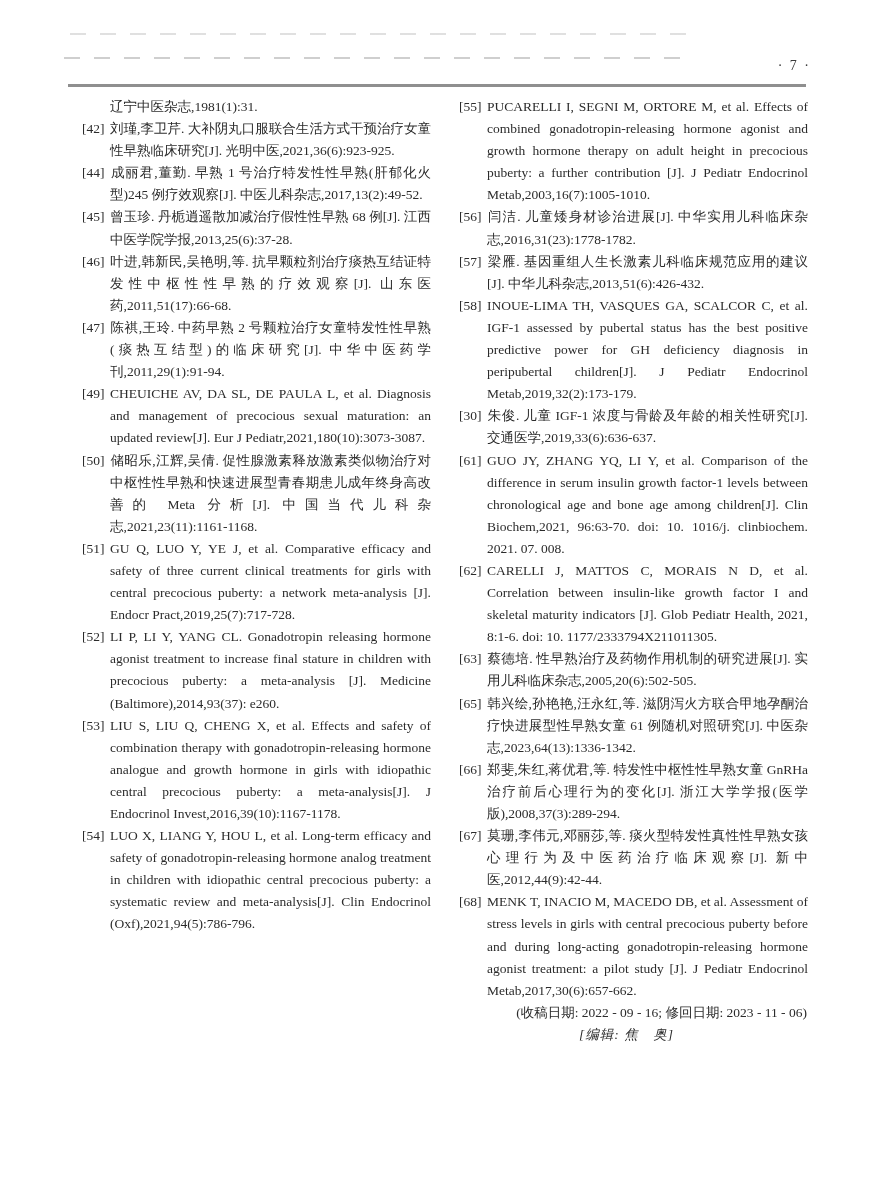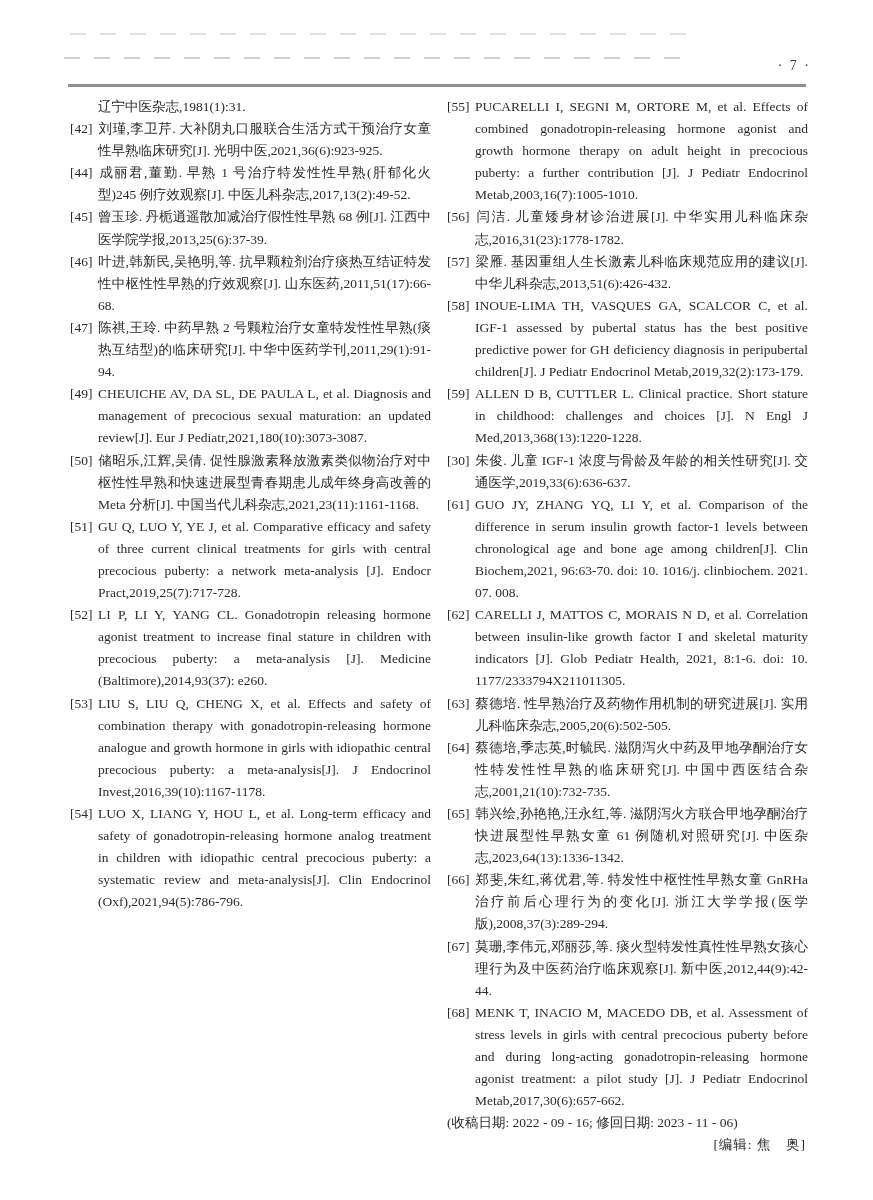--- a/index.html
+++ b/index.html
@@ -48,70 +48,71 @@
   .col {
     width: 361px;
     font-size: 13.5px;
     line-height: 22.1px;
     text-align: justify;
     color: #2b2b2b;
   }
   .ref {
     padding-left: 28px;
     text-indent: -28px;
+    margin-left: 12px;
   }
   .ref-label {
     display: inline-block;
     width: 28px;
     text-indent: 0;
   }
   .footer-dates {
+    text-align: right;
     padding-right: 1px;
   }
   .footer-editor {
-    text-align: right;
+    text-align: center;
+    font-style: italic;
     padding-right: 2px;
     letter-spacing: 1px;
   }
 </style>
 </head>
 <body>
 
 <div class="page">
   <div class="scan-artifact artifact-1"></div>
   <div class="scan-artifact artifact-2"></div>
   <div class="page-number">· 7 ·</div>
   <div class="header-rule"></div>
 
   <div class="content">
     <div class="col" id="col-left">
         <div class="ref"><span class="ref-label"></span><span class="ref-text">辽宁中医杂志,1981(1):31.</span></div>
         <div class="ref"><span class="ref-label">[42]</span><span class="ref-text">刘瑾,李卫芹. 大补阴丸口服联合生活方式干预治疗女童性早熟临床研究[J]. 光明中医,2021,36(6):923-925.</span></div>
         <div class="ref"><span class="ref-label">[44]</span><span class="ref-text">成丽君,董勤. 早熟 1 号治疗特发性性早熟(肝郁化火型)245 例疗效观察[J]. 中医儿科杂志,2017,13(2):49-52.</span></div>
-        <div class="ref"><span class="ref-label">[45]</span><span class="ref-text">曾玉珍. 丹栀逍遥散加减治疗假性性早熟 68 例[J]. 江西中医学院学报,2013,25(6):37-39.</span></div>
+        <div class="ref"><span class="ref-label">[45]</span><span class="ref-text">曾玉珍. 丹栀逍遥散加减治疗假性性早熟 68 例[J]. 江西中医学院学报,2013,25(6):37-28.</span></div>
         <div class="ref"><span class="ref-label">[46]</span><span class="ref-text">叶进,韩新民,吴艳明,等. 抗早颗粒剂治疗痰热互结证特发性中枢性性早熟的疗效观察[J]. 山东医药,2011,51(17):66-68.</span></div>
         <div class="ref"><span class="ref-label">[47]</span><span class="ref-text">陈祺,王玲. 中药早熟 2 号颗粒治疗女童特发性性早熟(痰热互结型)的临床研究[J]. 中华中医药学刊,2011,29(1):91-94.</span></div>
         <div class="ref"><span class="ref-label">[49]</span><span class="ref-text">CHEUICHE AV, DA SL, DE PAULA L, et al. Diagnosis and management of precocious sexual maturation: an updated review[J]. Eur J Pediatr,2021,180(10):3073-3087.</span></div>
         <div class="ref"><span class="ref-label">[50]</span><span class="ref-text">储昭乐,江辉,吴倩. 促性腺激素释放激素类似物治疗对中枢性性早熟和快速进展型青春期患儿成年终身高改善的 Meta 分析[J]. 中国当代儿科杂志,2021,23(11):1161-1168.</span></div>
         <div class="ref"><span class="ref-label">[51]</span><span class="ref-text">GU Q, LUO Y, YE J, et al. Comparative efficacy and safety of three current clinical treatments for girls with central precocious puberty: a network meta-analysis [J]. Endocr Pract,2019,25(7):717-728.</span></div>
         <div class="ref"><span class="ref-label">[52]</span><span class="ref-text">LI P, LI Y, YANG CL. Gonadotropin releasing hormone agonist treatment to increase final stature in children with precocious puberty: a meta-analysis [J]. Medicine (Baltimore),2014,93(37): e260.</span></div>
         <div class="ref"><span class="ref-label">[53]</span><span class="ref-text">LIU S, LIU Q, CHENG X, et al. Effects and safety of combination therapy with gonadotropin-releasing hormone analogue and growth hormone in girls with idiopathic central precocious puberty: a meta-analysis[J]. J Endocrinol Invest,2016,39(10):1167-1178.</span></div>
         <div class="ref"><span class="ref-label">[54]</span><span class="ref-text">LUO X, LIANG Y, HOU L, et al. Long-term efficacy and safety of gonadotropin-releasing hormone analog treatment in children with idiopathic central precocious puberty: a systematic review and meta-analysis[J]. Clin Endocrinol (Oxf),2021,94(5):786-796.</span></div>
       </div>
     <div class="col" id="col-right">
         <div class="ref"><span class="ref-label">[55]</span><span class="ref-text">PUCARELLI I, SEGNI M, ORTORE M, et al. Effects of combined gonadotropin-releasing hormone agonist and growth hormone therapy on adult height in precocious puberty: a further contribution [J]. J Pediatr Endocrinol Metab,2003,16(7):1005-1010.</span></div>
         <div class="ref"><span class="ref-label">[56]</span><span class="ref-text">闫洁. 儿童矮身材诊治进展[J]. 中华实用儿科临床杂志,2016,31(23):1778-1782.</span></div>
         <div class="ref"><span class="ref-label">[57]</span><span class="ref-text">梁雁. 基因重组人生长激素儿科临床规范应用的建议[J]. 中华儿科杂志,2013,51(6):426-432.</span></div>
         <div class="ref"><span class="ref-label">[58]</span><span class="ref-text">INOUE-LIMA TH, VASQUES GA, SCALCOR C, et al. IGF-1 assessed by pubertal status has the best positive predictive power for GH deficiency diagnosis in peripubertal children[J]. J Pediatr Endocrinol Metab,2019,32(2):173-179.</span></div>
-        <div class="ref"><span class="ref-label">[59]</span><span class="ref-text">ALLEN D B, CUTTLER L. Clinical practice. Short stature in childhood: challenges and choices [J]. N Engl J Med,2013,368(13):1220-1228.</span></div>
         <div class="ref"><span class="ref-label">[30]</span><span class="ref-text">朱俊. 儿童 IGF-1 浓度与骨龄及年龄的相关性研究[J]. 交通医学,2019,33(6):636-637.</span></div>
         <div class="ref"><span class="ref-label">[61]</span><span class="ref-text">GUO JY, ZHANG YQ, LI Y, et al. Comparison of the difference in serum insulin growth factor-1 levels between chronological age and bone age among children[J]. Clin Biochem,2021, 96:63-70. doi: 10. 1016/j. clinbiochem. 2021. 07. 008.</span></div>
         <div class="ref"><span class="ref-label">[62]</span><span class="ref-text">CARELLI J, MATTOS C, MORAIS N D, et al. Correlation between insulin-like growth factor I and skeletal maturity indicators [J]. Glob Pediatr Health, 2021, 8:1-6. doi: 10. 1177/2333794X211011305.</span></div>
         <div class="ref"><span class="ref-label">[63]</span><span class="ref-text">蔡德培. 性早熟治疗及药物作用机制的研究进展[J]. 实用儿科临床杂志,2005,20(6):502-505.</span></div>
-        <div class="ref"><span class="ref-label">[64]</span><span class="ref-text">蔡德培,季志英,时毓民. 滋阴泻火中药及甲地孕酮治疗女性特发性性早熟的临床研究[J]. 中国中西医结合杂志,2001,21(10):732-735.</span></div>
         <div class="ref"><span class="ref-label">[65]</span><span class="ref-text">韩兴绘,孙艳艳,汪永红,等. 滋阴泻火方联合甲地孕酮治疗快进展型性早熟女童 61 例随机对照研究[J]. 中医杂志,2023,64(13):1336-1342.</span></div>
         <div class="ref"><span class="ref-label">[66]</span><span class="ref-text">郑斐,朱红,蒋优君,等. 特发性中枢性性早熟女童 GnRHa 治疗前后心理行为的变化[J]. 浙江大学学报(医学版),2008,37(3):289-294.</span></div>
         <div class="ref"><span class="ref-label">[67]</span><span class="ref-text">莫珊,李伟元,邓丽莎,等. 痰火型特发性真性性早熟女孩心理行为及中医药治疗临床观察[J]. 新中医,2012,44(9):42-44.</span></div>
         <div class="ref"><span class="ref-label">[68]</span><span class="ref-text">MENK T, INACIO M, MACEDO DB, et al. Assessment of stress levels in girls with central precocious puberty before and during long-acting gonadotropin-releasing hormone agonist treatment: a pilot study [J]. J Pediatr Endocrinol Metab,2017,30(6):657-662.</span></div>
         <div class="footer-dates">(收稿日期: 2022 - 09 - 16; 修回日期: 2023 - 11 - 06)</div>
         <div class="footer-editor">[编辑: 焦　奥]</div>
       </div>
   </div>
 </div>
 

